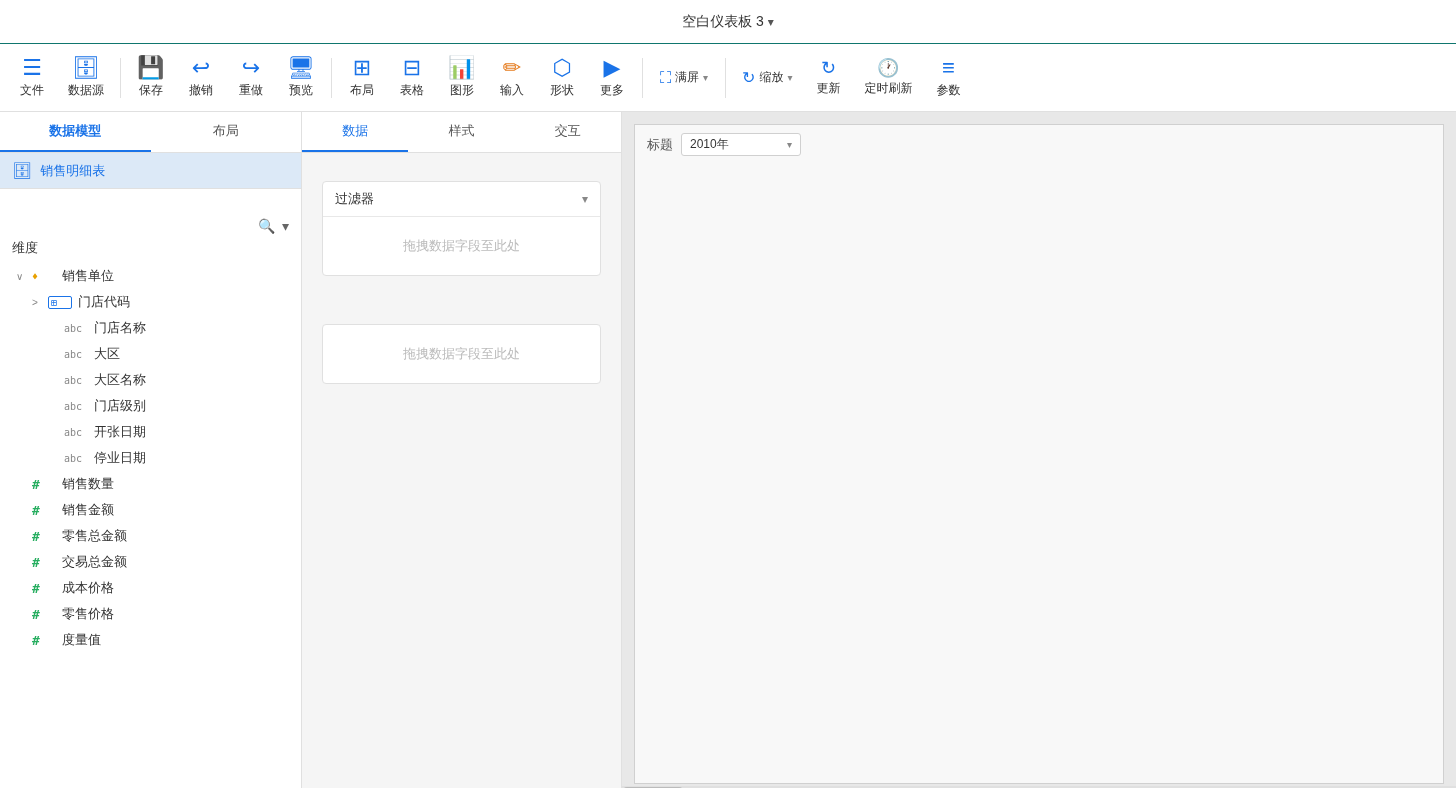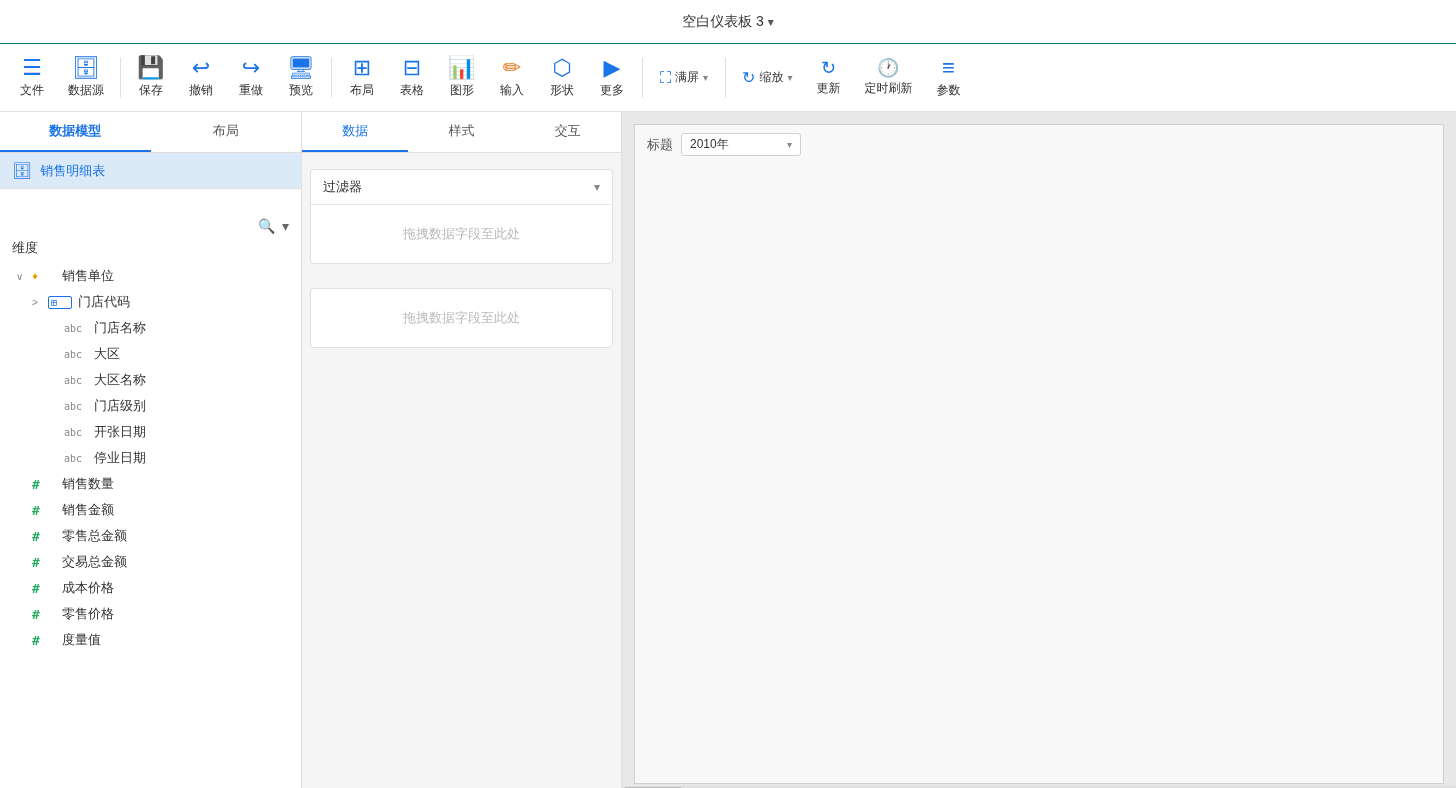--- a/index.html
+++ b/index.html
@@ -160,21 +160,21 @@
       cursor: pointer;
       color: #555;
       border-bottom: 2px solid transparent;
     }
     .middle-tab.active {
       color: #1a73e8;
       border-bottom: 2px solid #1a73e8;
     }
 
     .middle-section {
-      margin: 8px;
+      margin: 20px;
       background: #fff;
       border: 1px solid #e0e0e0;
       border-radius: 4px;
     }
     .middle-section-header {
       display: flex;
       align-items: center;
       justify-content: space-between;
       padding: 8px 12px;
       font-size: 13px;

